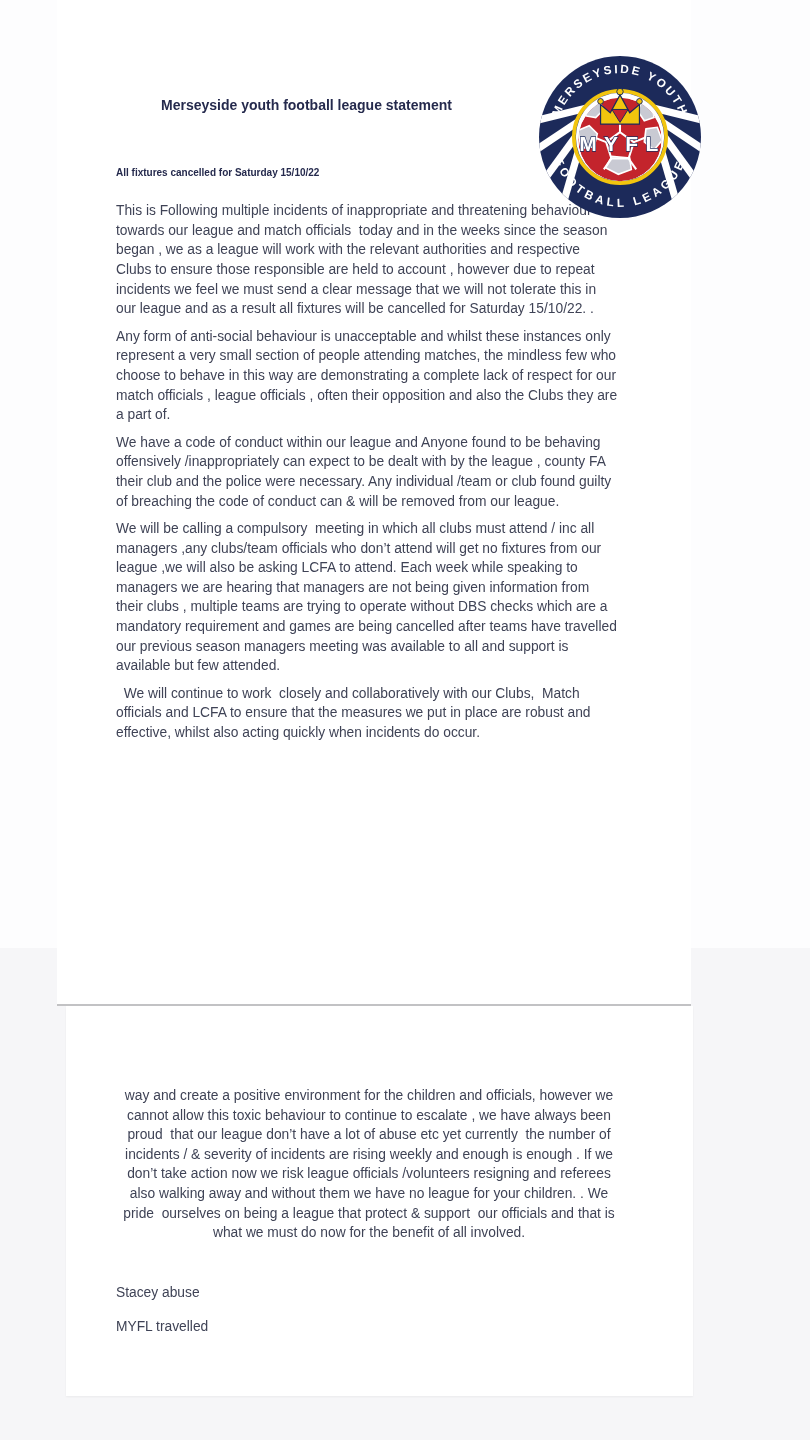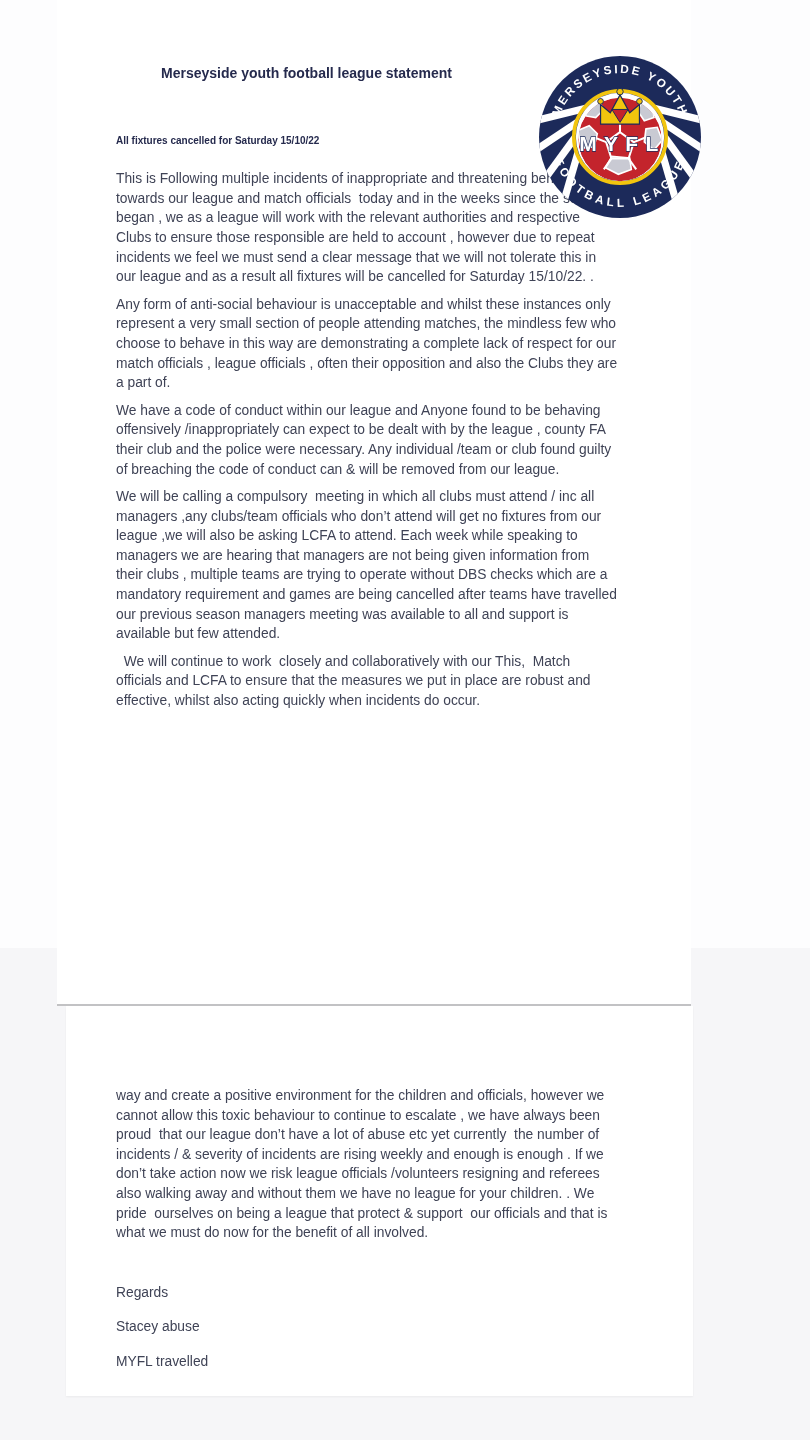--- a/index.html
+++ b/index.html
@@ -5,46 +5,46 @@
   html,body{margin:0;padding:0;background:#fdfdfe;}
   .stage{position:relative;width:810px;height:1440px;overflow:hidden;
          font-family:"Liberation Sans","DejaVu Sans",sans-serif;background:#fdfdfe;}
   .backdrop{position:absolute;left:0;top:948px;width:810px;height:492px;background:#f6f6f8;}
   .page{position:absolute;background:#ffffff;}
   .page-1{left:57px;top:0;width:634px;height:1004px;border-bottom:2px solid #c2c2c4;}
   .page-2{left:66px;top:1006px;width:627px;height:390px;box-shadow:0 1px 2px rgba(0,0,0,0.05);}
   .content{position:absolute;left:59px;top:0;width:502px;color:#3f4356;
            font-size:13.8px;line-height:19.6px;}
   .page-2 .content{left:50px;width:506px;}
-  .doc-title{margin:64px 0 0;font-size:14px;font-weight:bold;color:#252a4d;padding-left:45px;}
+  .doc-title{margin:96px 0 0;font-size:14px;font-weight:bold;color:#252a4d;padding-left:45px;}
   .doc-sub{margin:47px 0 0;font-size:10px;font-weight:bold;color:#252a4d;}
   .paras p{margin:8px 0 0;white-space:pre-wrap;}
   .paras p:first-child{margin-top:19px;}
-  .page-2 .paras p:first-child{margin-top:80px;}
+  .page-2 .paras p:first-child{margin-top:80px;text-align:center;}
   .sig{margin-top:40px;}
   .sig p{margin:15px 0 0;}
   .sig p:first-child{margin-top:0;}
   .logo{position:absolute;left:539px;top:56px;width:162px;height:162px;}
 </style>
 </head>
 <body>
 
 <div class="stage">
   <div class="backdrop"></div>
 
   <div class="page page-1">
     <div class="content">
       <h1 class="doc-title">Merseyside youth football league statement</h1>
       <h2 class="doc-sub">All fixtures cancelled for Saturday 15/10/22</h2>
       <div class="paras">
           <p>This is Following multiple incidents of inappropriate and threatening behaviour towards our league and match officials  today and in the weeks since the season began , we as a league will work with the relevant authorities and respective Clubs to ensure those responsible are held to account , however due to repeat incidents we feel we must send a clear message that we will not tolerate this in our league and as a result all fixtures will be cancelled for Saturday 15/10/22. .</p>
           <p>Any form of anti-social behaviour is unacceptable and whilst these instances only represent a very small section of people attending matches, the mindless few who choose to behave in this way are demonstrating a complete lack of respect for our match officials , league officials , often their opposition and also the Clubs they are a part of.</p>
           <p>We have a code of conduct within our league and Anyone found to be behaving offensively /inappropriately can expect to be dealt with by the league , county FA their club and the police were necessary. Any individual /team or club found guilty of breaching the code of conduct can &amp; will be removed from our league.</p>
           <p>We will be calling a compulsory  meeting in which all clubs must attend / inc all managers ,any clubs/team officials who don’t attend will get no fixtures from our league ,we will also be asking LCFA to attend. Each week while speaking to managers we are hearing that managers are not being given information from their clubs , multiple teams are trying to operate without DBS checks which are a mandatory requirement and games are being cancelled after teams have travelled  our previous season managers meeting was available to all and support is available but few attended.</p>
-          <p>  We will continue to work  closely and collaboratively with our This,  Match officials and LCFA to ensure that the measures we put in place are robust and effective, whilst also acting quickly when incidents do occur.</p>
+          <p>  We will continue to work  closely and collaboratively with our Clubs,  Match officials and LCFA to ensure that the measures we put in place are robust and effective, whilst also acting quickly when incidents do occur.</p>
         </div>
     </div>
   </div>
 
   <svg class="logo" viewBox="0 0 200 200">
     <defs>
       <clipPath id="annClip" clip-rule="evenodd">
         <path clip-rule="evenodd" fill-rule="evenodd" d="M0,100a100,100 0 1,0 200,0a100,100 0 1,0 -200,0 M43,100a57,57 0 1,0 114,0a57,57 0 1,0 -114,0"></path>
       </clipPath>
       <clipPath id="ballClip">
@@ -106,19 +106,18 @@
 
     <text x="103" y="117" text-anchor="middle" font-size="26" font-weight="bold" letter-spacing="9" fill="#ffffff" stroke="#1c2a5a" stroke-width="1.6" style="paint-order:stroke;">MYFL</text>
   </svg>
 
   <div class="page page-2">
     <div class="content">
       <div class="paras">
           <p>way and create a positive environment for the children and officials, however we cannot allow this toxic behaviour to continue to escalate , we have always been proud  that our league don’t have a lot of abuse etc yet currently  the number of incidents / &amp; severity of incidents are rising weekly and enough is enough . If we don’t take action now we risk league officials /volunteers resigning and referees also walking away and without them we have no league for your children. . We pride  ourselves on being a league that protect &amp; support  our officials and that is what we must do now for the benefit of all involved.</p>
         </div>
       <div class="sig">
-          <p>Regards</p>
           <p>Stacey abuse</p>
           <p>MYFL travelled</p>
         </div>
     </div>
   </div>
 </div>
 
 </body></html>

